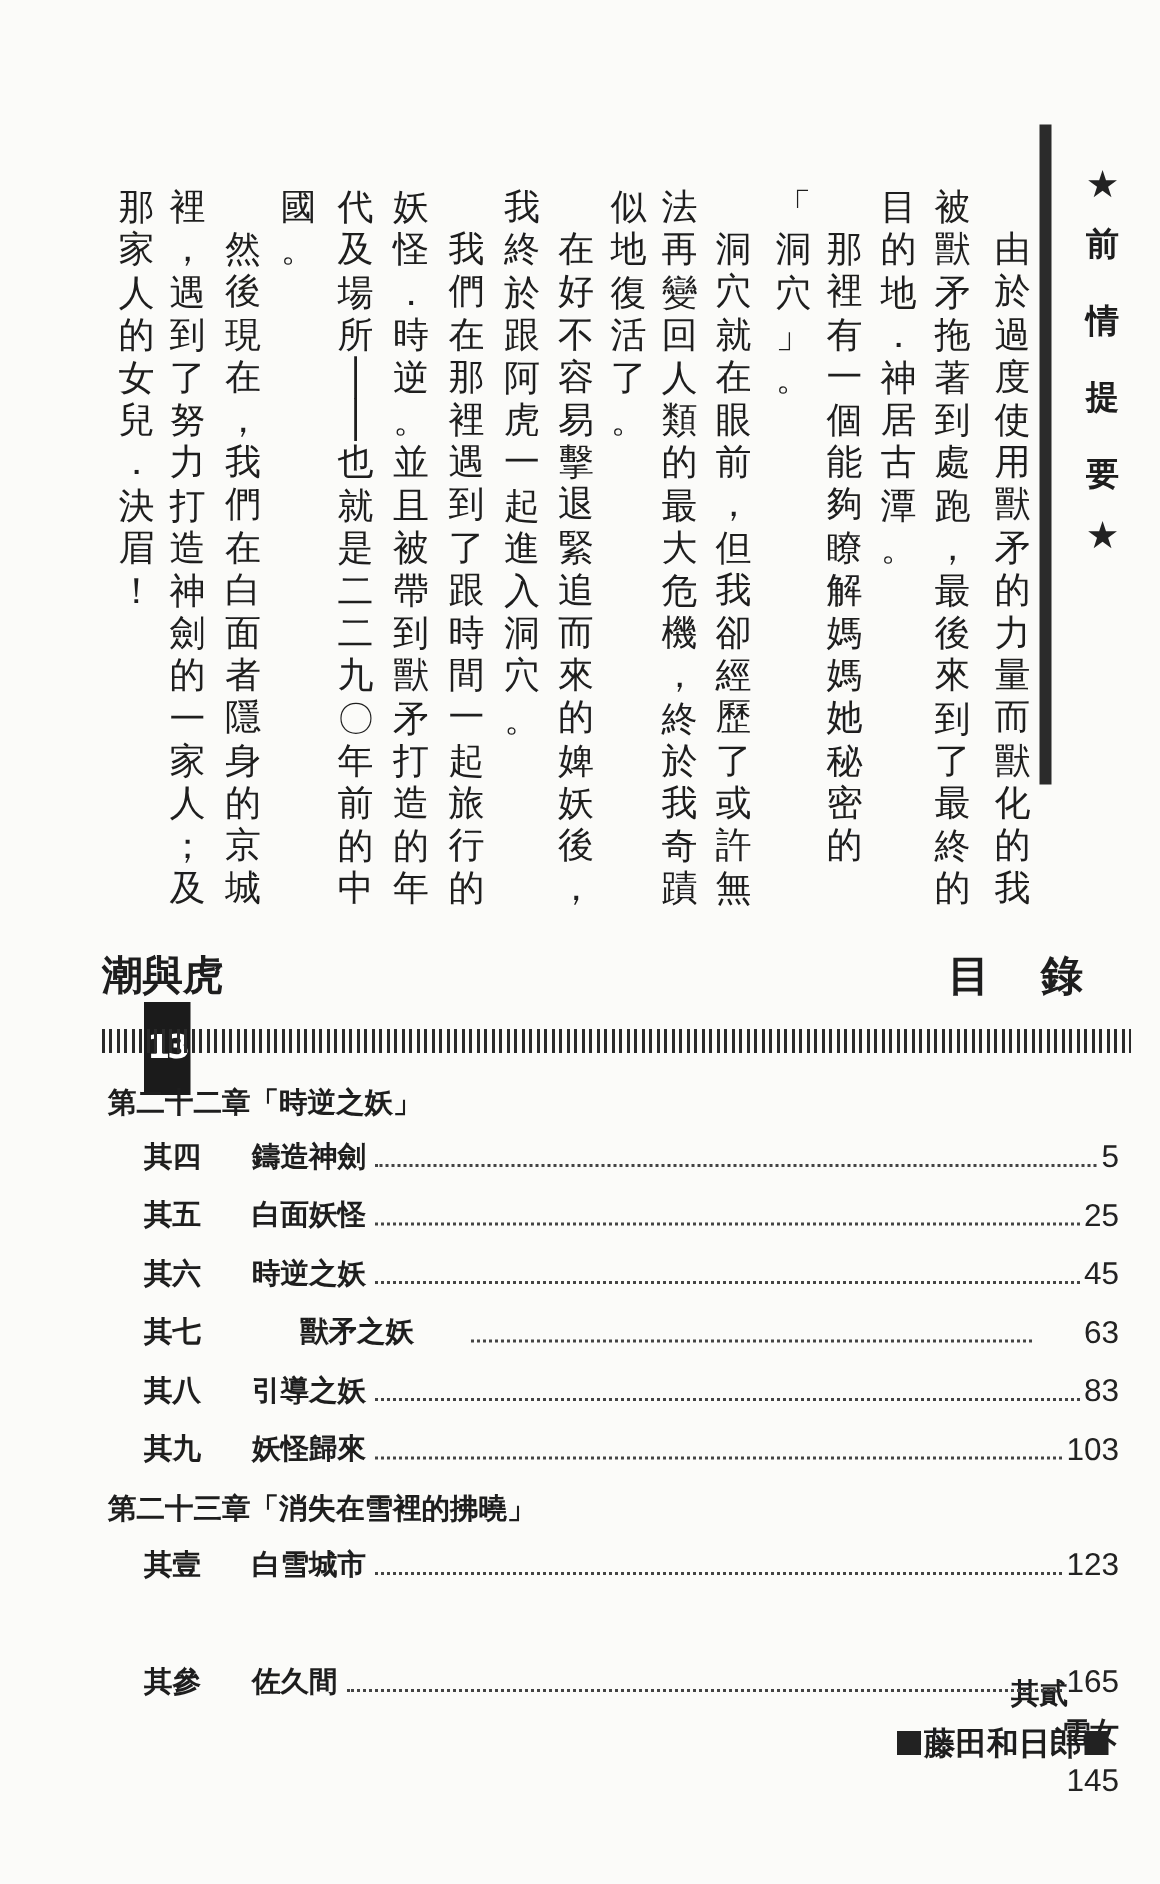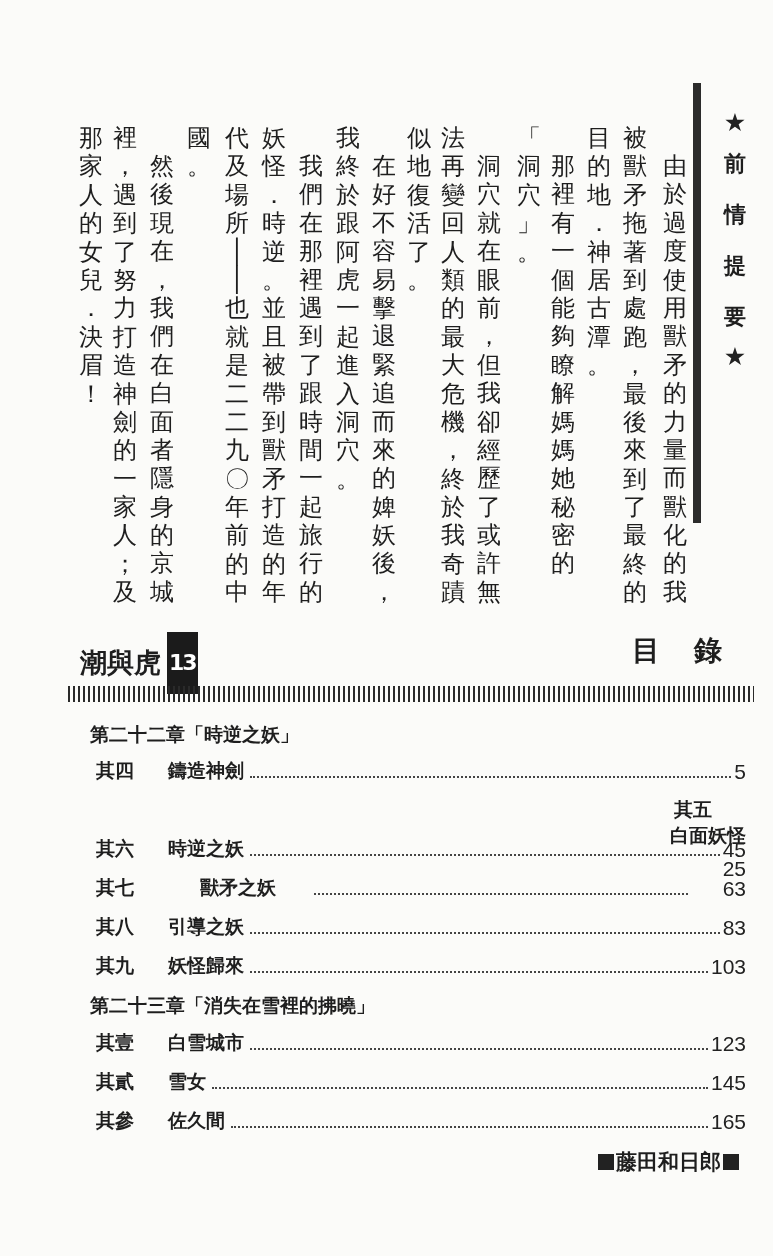--- a/index.html
+++ b/index.html
@@ -9,28 +9,28 @@
   }
   .recap-bar { position:absolute; left:693px; top:83px; width:8px; height:440px; background:#2b2b2b; }
   .recap-heading { position:absolute; left:718px; top:108px; width:34px; display:flex; flex-direction:column; align-items:center; }
   .recap-heading .star { font-size:25px; line-height:30px; color:#222; }
   .recap-heading .hch { font-size:22px; line-height:22px; font-weight:bold; margin:15px 0 14px; }
   .recap-heading .hch:first-of-type { margin-top:22px; }
   .vtext-area { position:absolute; top:124px; left:55px; width:620px; height:420px; }
   .vcol { position:absolute; top:0; width:36px; display:flex; flex-direction:column; align-items:center; }
   .vcol .ch { font-size:24px; line-height:28.4px; height:28.4px; width:30px; text-align:center; font-family:"DejaVu Serif", serif; }
   .vcol .ch.punct { font-family:"DejaVu Sans", sans-serif; }
-  .toc-title { position:absolute; left:80px; top:632px; font-size:27px; font-weight:bold; letter-spacing:0px; display:flex; align-items:center; }
+  .toc-title { position:absolute; left:68px; top:632px; font-size:27px; font-weight:bold; letter-spacing:0px; display:flex; align-items:center;flex-direction:column; }
   .vol-badge { display:inline-block; background:#1b1b1b; color:#fff; font-size:22px; font-weight:bold; padding:16px 2px; margin-left:6px; height:30px; line-height:30px; letter-spacing:-2px; }
   .toc-label { position:absolute; left:632px; top:632px; font-size:28px; font-weight:bold; letter-spacing:34px; }
   .toc-rule { position:absolute; left:68px; top:686px; width:686px; height:16px;
     background: repeating-linear-gradient(90deg, #2a2a2a 0 2px, transparent 2px 5px); }
-  .chapter { position:absolute; left:90px; font-size:19px; font-weight:bold; }
+  .chapter { position:absolute; left:72px; font-size:19px; font-weight:bold; }
   .entry { position:absolute; left:96px; right:27px; height:26px; display:flex; align-items:flex-end; font-size:19px; font-weight:bold; }
-  .entry .num { width:72px; }
+  .entry .num { width:72px;margin-top:47px; }
   .entry .title { white-space:nowrap; font-weight:bold; }
   .entry .dots { flex:1; border-bottom:2px dotted #444; margin:0 3px 6px 6px; height:1px; }
   .entry .page { font-family:"Liberation Sans", sans-serif; font-size:21px; font-weight:normal; color:#222; }
   .author { position:absolute; right:32px; top:1148px; font-size:21px; font-weight:bold; display:flex; align-items:center; }
   .author .sq { display:inline-block; width:16px; height:16px; background:#222; margin:0 2px; }
 </style>
 </head>
 <body>
 
 <div class="recap-bar"></div>
@@ -312,21 +312,21 @@
 <div class="toc-label">目錄</div>
 <div class="toc-rule"></div>
 
 <div class="chapter" style="top:722px;">第二十二章「時逆之妖」</div>
 <div class="entry" style="top:758px;">
   <span class="num">其四</span>
   <span class="title">鑄造神劍</span>
   <span class="dots"></span>
   <span class="page">5</span>
 </div>
-<div class="entry" style="top:797px;flex-direction:column;">
+<div class="entry" style="top:797px;">
   <span class="num">其五</span>
   <span class="title">白面妖怪</span>
   <span class="dots"></span>
   <span class="page">25</span>
 </div>
 <div class="entry" style="top:836px;">
   <span class="num">其六</span>
   <span class="title">時逆之妖</span>
   <span class="dots"></span>
   <span class="page">45</span>
@@ -350,21 +350,21 @@
   <span class="page">103</span>
 </div>
 
 <div class="chapter" style="top:993px;">第二十三章「消失在雪裡的拂曉」</div>
 <div class="entry" style="top:1030px;">
   <span class="num">其壹</span>
   <span class="title">白雪城市</span>
   <span class="dots"></span>
   <span class="page">123</span>
 </div>
-<div class="entry" style="top:1069px;">
+<div class="entry" style="top:1069px;flex-direction:column;">
   <span class="num">其貳</span>
   <span class="title">雪女</span>
   <span class="dots"></span>
   <span class="page">145</span>
 </div>
 <div class="entry" style="top:1108px;">
   <span class="num">其參</span>
   <span class="title">佐久間</span>
   <span class="dots"></span>
   <span class="page">165</span>

